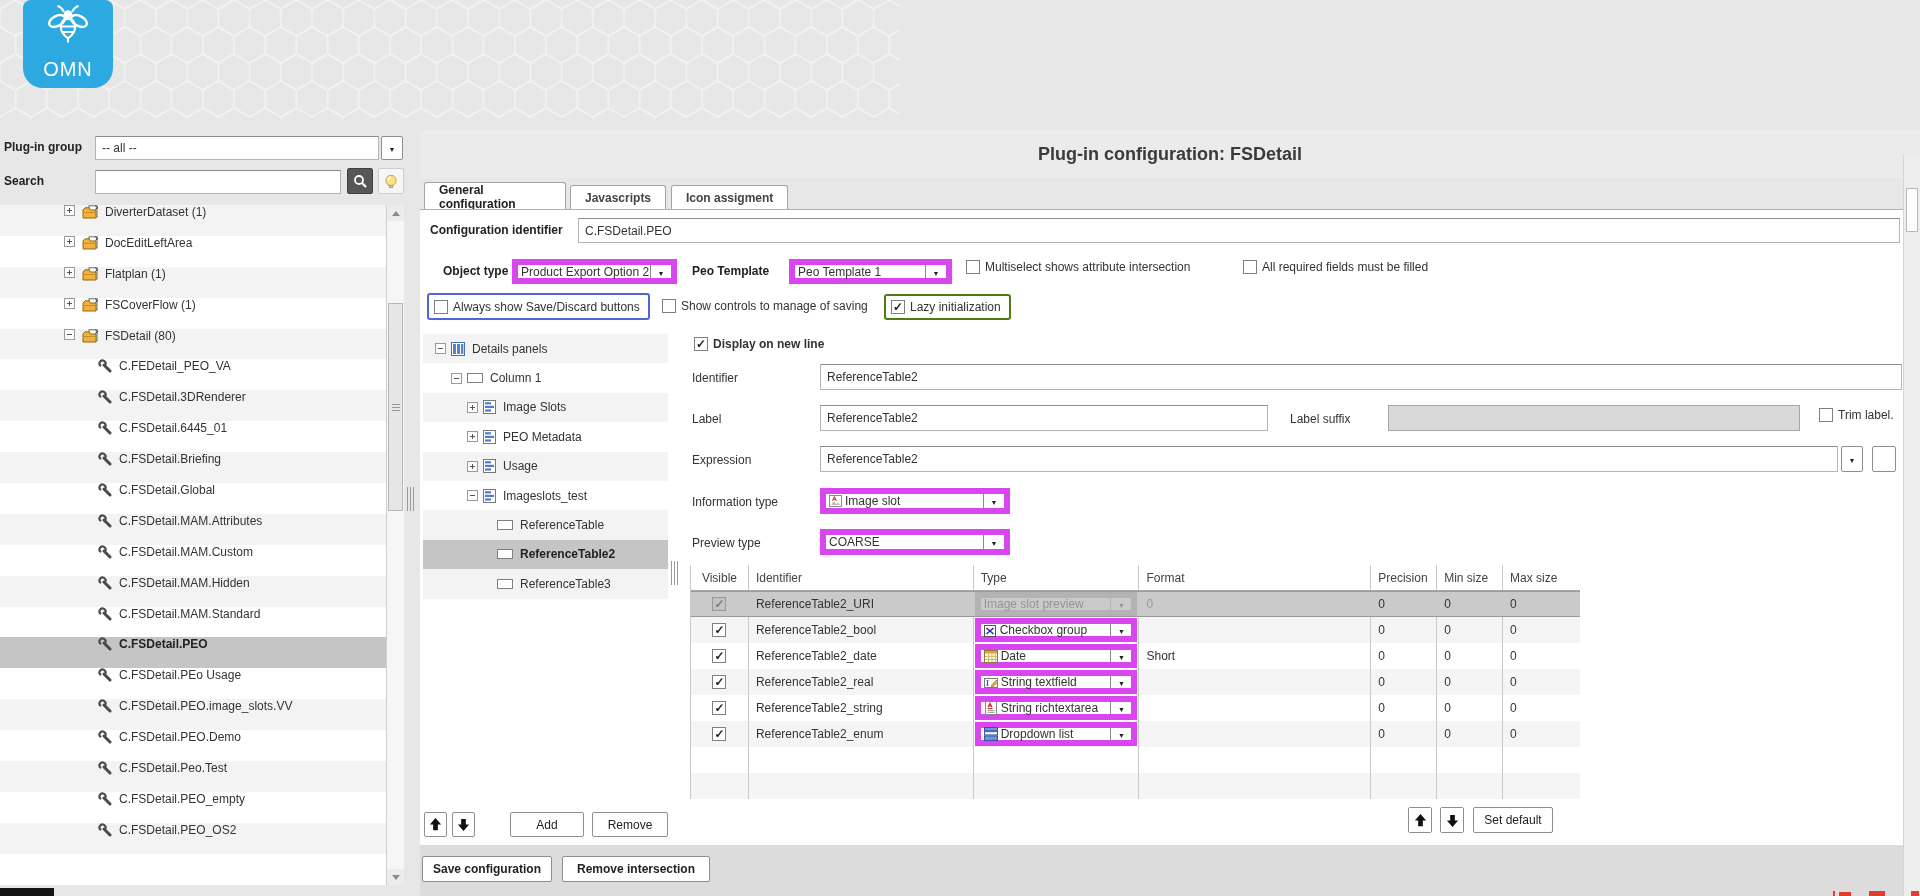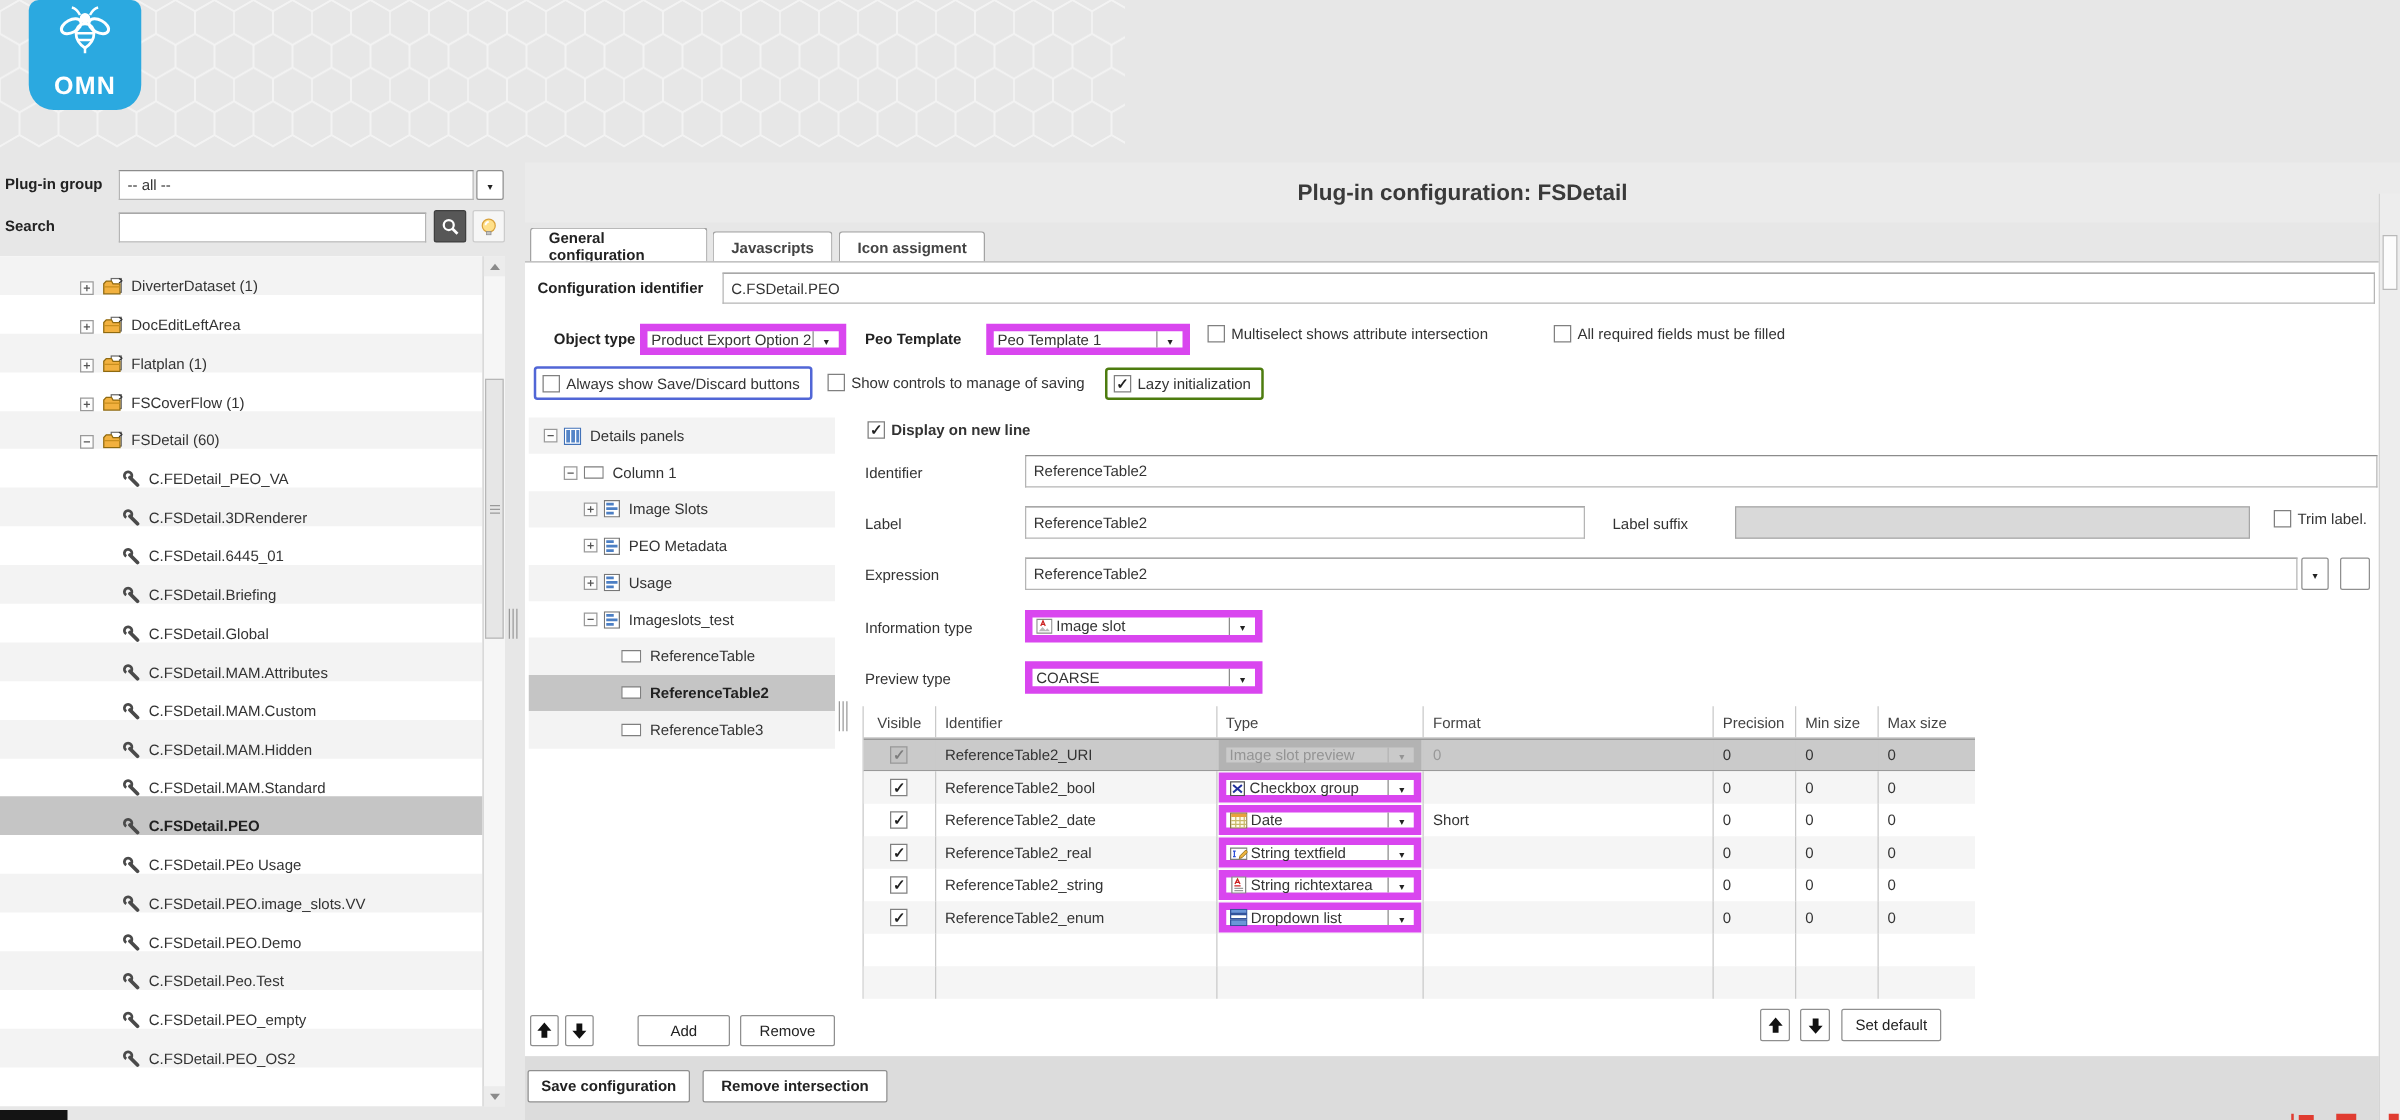--- a/index.html
+++ b/index.html
@@ -16,21 +16,21 @@
      justify-content:center;font-size:12px;color:#222}
 .caret::after{content:"▼";font-size:7px;color:#222;line-height:1}
 .cb{width:14px;height:14px;border:1px solid #808080;background:#fff;display:flex;align-items:center;
     justify-content:center;flex:none}
 .cb.on::after{content:"✓";font-size:12px;font-weight:bold;color:#222;line-height:1}
 .cb.dis{background:#c3c3c3;border-color:#999}
 .cb.dis::after{color:#7d7d7d}
 .cblab{margin-left:5px;color:#333}
 
 #tree{left:0;top:205px;width:386px;height:680px;background:#fff}
-.srow{height:30.9px;display:flex;align-items:flex-end}
+.srow{height:30.9px;display:flex;align-items:flex-start}
 .srow:nth-child(odd){background:#f3f3f3}
 .srow.sel{background:#c5c5c5}
 .srow.sel .slabel{font-weight:bold;color:#222}
 .xbox{width:11px;height:11px;border:1px solid #9a9a9a;background:#fdfdfd;position:relative;flex:none}
 .xbox::before{content:"";position:absolute;left:2px;right:2px;top:4px;height:1px;background:#555}
 .xbox.plus::after{content:"";position:absolute;top:2px;bottom:2px;left:4px;width:1px;background:#555}
 .slabel{margin-left:7px;white-space:nowrap}
 
 #dtree{left:423px;top:334px;width:245px;height:265px;background:#fff}
 .drow{height:29.4px;display:flex;align-items:center}
@@ -171,21 +171,21 @@
       </g>
     </pattern>
   </defs>
   <rect width="900" height="118" fill="url(#hexp)"></rect>
 </svg>
 
 <div class="abs" style="left:23px;top:0;width:90px;height:88px;background:#2ba9e0;border-radius:8px 8px 20px 20px">
   <svg class="abs" style="left:21px;top:4px" width="48" height="42" viewBox="0 0 48 42">
       <use href="#i-bee"></use>
     </svg>
-  <div class="abs" style="left:0;right:0;bottom:7px;text-align:center;color:#fff;font-weight:bold;font-size:20px;letter-spacing:1px">OMN</div>
+  <div class="abs" style="left:0;right:0;bottom:7px;text-align:center;color:#fff;font-weight:normal;font-size:20px;letter-spacing:1px">OMN</div>
 </div>
 
 <div class="abs bold" style="left:4px;top:140px">Plug-in group</div>
 <div class="abs fld" style="left:95px;top:136px;width:284px;height:24px">
   <span>-- all --</span>
 </div>
 <div class="abs btn" style="left:381px;top:136px;width:22px;height:24px">
   <span class="caret"></span>
 </div>
 
@@ -229,21 +229,21 @@
     <svg style="margin-left:7px" width="16" height="14" viewBox="0 0 16 14">
         <use href="#i-folder"></use>
       </svg>
     <span class="slabel">FSCoverFlow (1)</span>
   </div>
   <div class="srow">
     <span class="xbox" style="margin-left:64px"></span>
     <svg style="margin-left:7px" width="16" height="14" viewBox="0 0 16 14">
         <use href="#i-folder"></use>
       </svg>
-    <span class="slabel">FSDetail (60)</span>
+    <span class="slabel">FSDetail (80)</span>
   </div>
   <div class="srow">
     <svg style="margin-left:98px" width="14" height="14" viewBox="0 0 14 14">
         <use href="#i-wrench"></use>
       </svg>
     <span class="slabel">C.FEDetail_PEO_VA</span>
   </div>
   <div class="srow">
     <svg style="margin-left:98px" width="14" height="14" viewBox="0 0 14 14">
         <use href="#i-wrench"></use>

